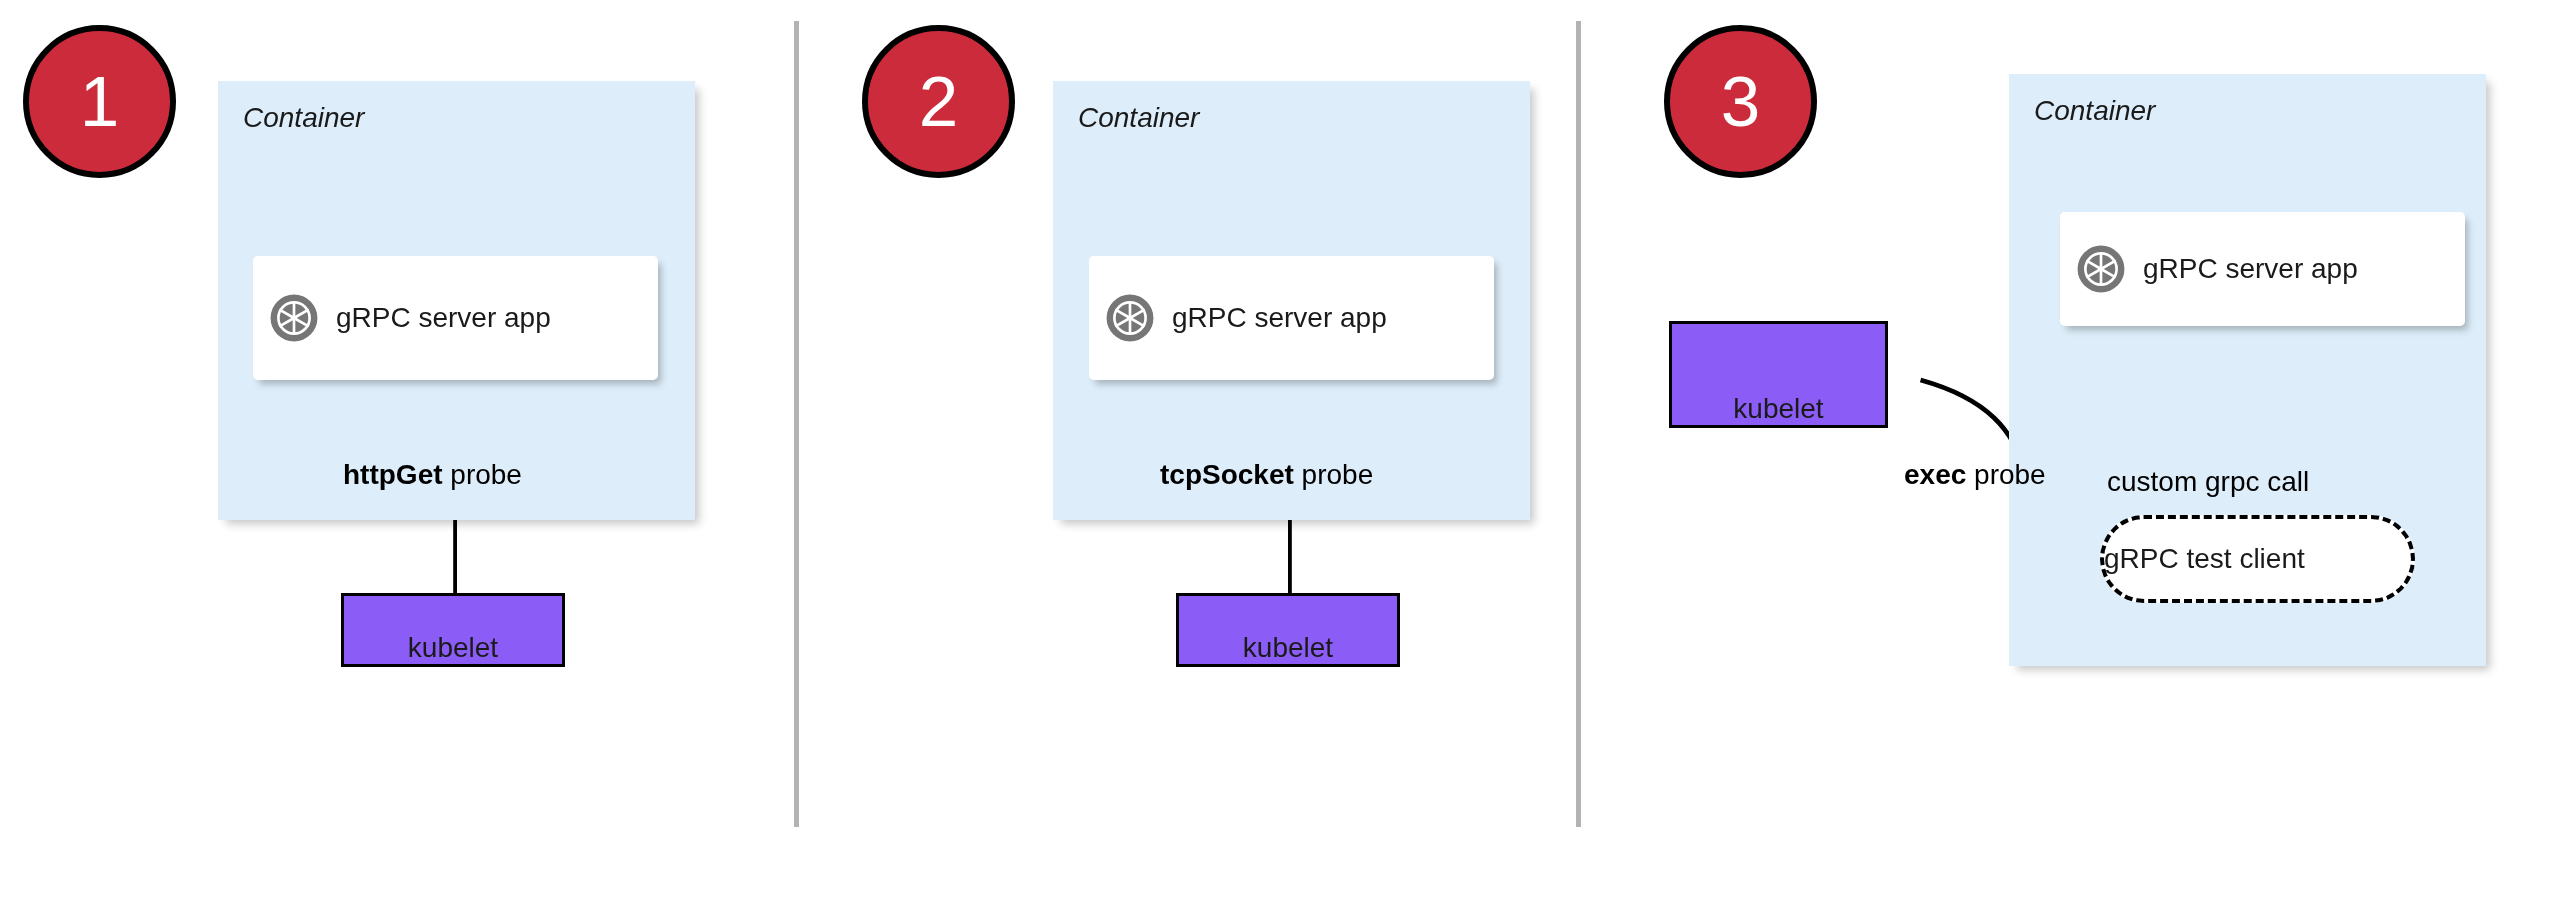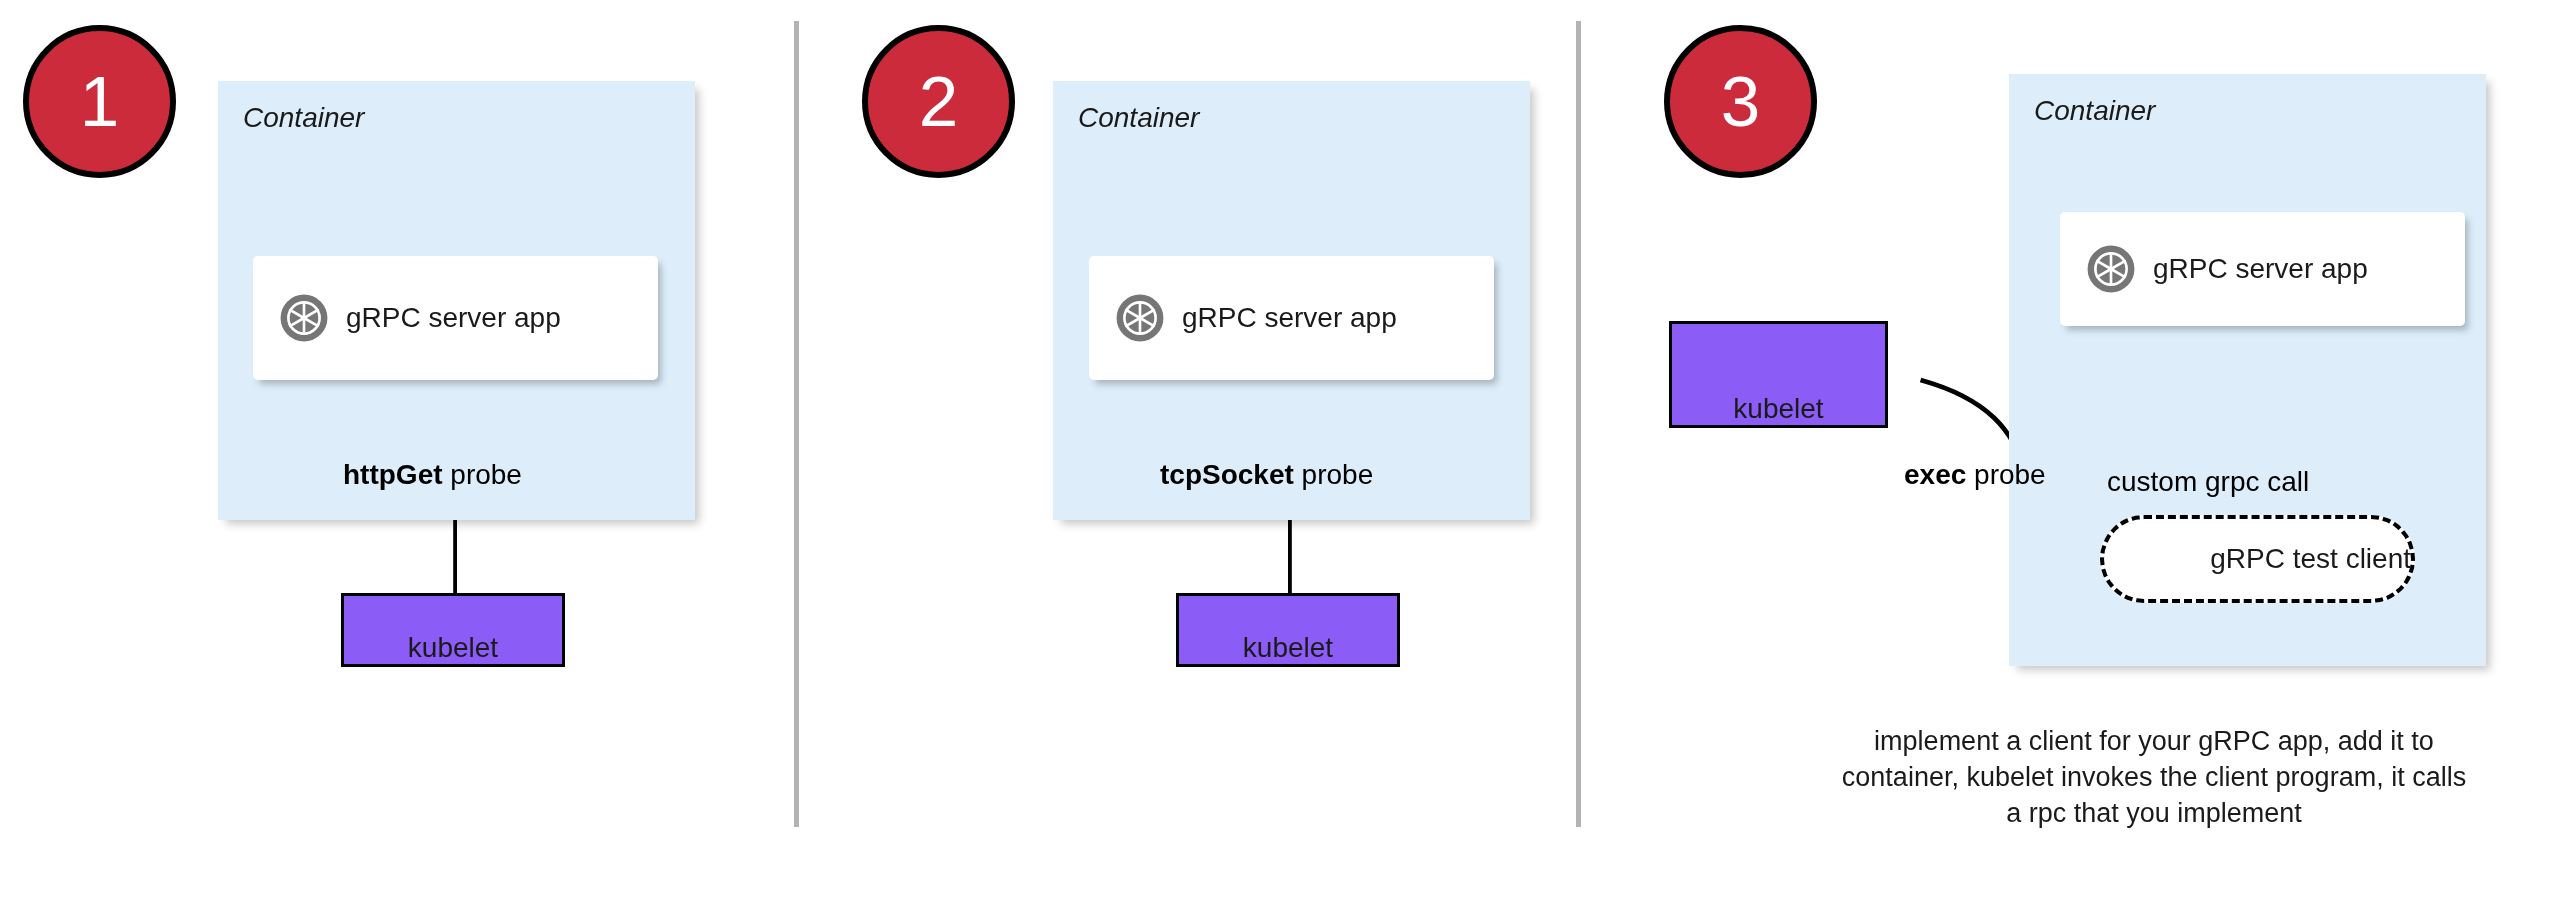--- a/index.html
+++ b/index.html
@@ -69,21 +69,21 @@
 
   
   .app-card {
     position: absolute;
     background: #ffffff;
     border-radius: 4.8px;
     box-shadow: 4.8px 5.7px 7.6px -1.9px rgba(0,0,0,0.25);
     display: flex;
     align-items: center;
     box-sizing: border-box;
-    padding-left: 26px;
+    padding-left: 16px;
   }
   .app-card .grpc-icon {
     flex: 0 0 auto;
     width: 50px;
     height: 50px;
     margin-right: 17px;
   }
   .app-card .app-label {
     font-size: 28px;
     color: #1a1a1a;
@@ -107,21 +107,21 @@
 
   
   .test-client {
     position: absolute;
     background: #ffffff;
     border: 4.8px dashed #000000;
     border-radius: 44px;
     box-sizing: border-box;
     display: flex;
     align-items: center;
-    justify-content: flex-end;
+    justify-content: flex-start;
   }
   .test-client span {
     font-size: 28px;
     color: #1a1a1a;
     white-space: nowrap;
   }
 
   
   .edge-label {
     position: absolute;
@@ -325,16 +325,15 @@
   <div class="edge-label" style="left:1904px; top:459px;">
     <b>exec</b><span> probe</span>
   </div>
 
   <div class="edge-label" style="left:2107px; top:447px;margin-top:19px;">custom grpc call</div>
 
   <div class="test-client" style="left:2100px; top:515px; width:315px; height:88px;">
     <span>gRPC test client</span>
   </div>
 
-  <div class="caption" style="left:1839px; top:723px; width:630px;">implement a client for your gRPC app, add it to container, kubelet invokes the client program, it calls a rpc that you implement</div>
 
 </div>
 
 
 </body></html>

